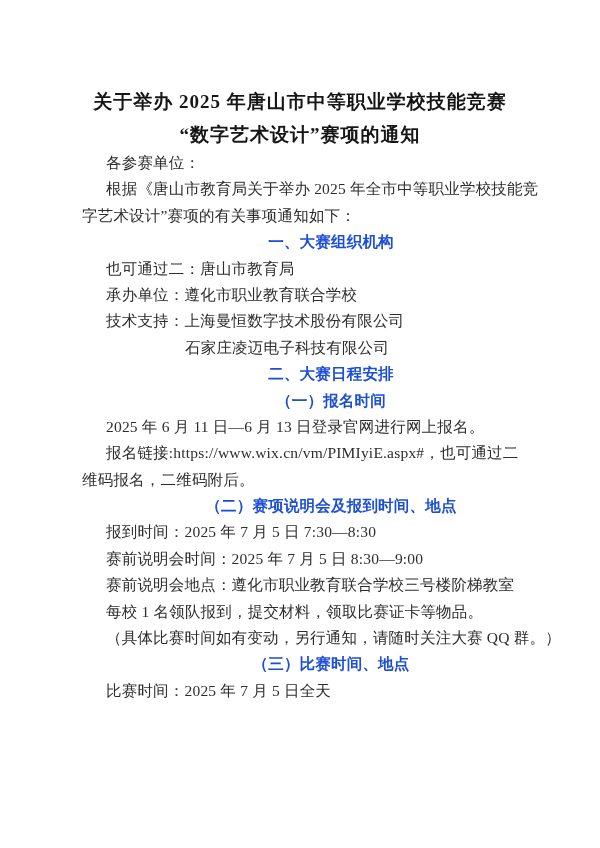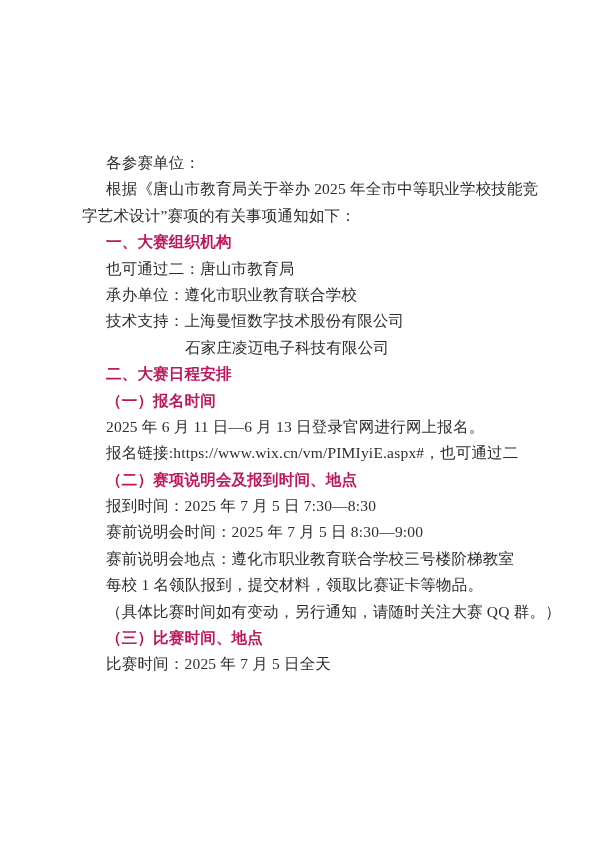--- a/index.html
+++ b/index.html
@@ -39,42 +39,46 @@
     height:26.4px;
     line-height:26.4px;
     white-space:nowrap;
     letter-spacing:0.2px;
   }
   .doc-line.first{padding-left:24px;}
   .doc-line.none{padding-left:0;}
   .doc-line.deep{padding-left:103px;}
   .doc-line.bold{
     font-weight:700;
-    color:#be185d;
+    color:#1d4ed8;
+    text-align:center;
   }
 </style>
 </head>
 <body>
 
 <div class="doc-page">
   <div class="title-block">
+    <div class="title-line">关于举办 2025 年唐山市中等职业学校技能竞赛</div>
+    <div class="title-line">“数字艺术设计”赛项的通知</div>
   </div>
   <div class="doc-body" id="doc-body">
       <div class="doc-line first">各参赛单位：</div>
       <div class="doc-line first">根据《唐山市教育局关于举办 2025 年全市中等职业学校技能竞</div>
       <div class="doc-line none">字艺术设计”赛项的有关事项通知如下：</div>
       <div class="doc-line first bold">一、大赛组织机构</div>
       <div class="doc-line first">也可通过二：唐山市教育局</div>
       <div class="doc-line first">承办单位：遵化市职业教育联合学校</div>
       <div class="doc-line first">技术支持：上海曼恒数字技术股份有限公司</div>
       <div class="doc-line deep">石家庄凌迈电子科技有限公司</div>
       <div class="doc-line first bold">二、大赛日程安排</div>
       <div class="doc-line first bold">（一）报名时间</div>
       <div class="doc-line first">2025 年 6 月 11 日—6 月 13 日登录官网进行网上报名。</div>
       <div class="doc-line first">报名链接:https://www.wix.cn/vm/PIMIyiE.aspx#，也可通过二</div>
+      <div class="doc-line none">维码报名，二维码附后。</div>
       <div class="doc-line first bold">（二）赛项说明会及报到时间、地点</div>
       <div class="doc-line first">报到时间：2025 年 7 月 5 日 7:30—8:30</div>
       <div class="doc-line first">赛前说明会时间：2025 年 7 月 5 日 8:30—9:00</div>
       <div class="doc-line first">赛前说明会地点：遵化市职业教育联合学校三号楼阶梯教室</div>
       <div class="doc-line first">每校 1 名领队报到，提交材料，领取比赛证卡等物品。</div>
       <div class="doc-line first">（具体比赛时间如有变动，另行通知，请随时关注大赛 QQ 群。）</div>
       <div class="doc-line first bold">（三）比赛时间、地点</div>
       <div class="doc-line first">比赛时间：2025 年 7 月 5 日全天</div>
     </div>
 </div>

